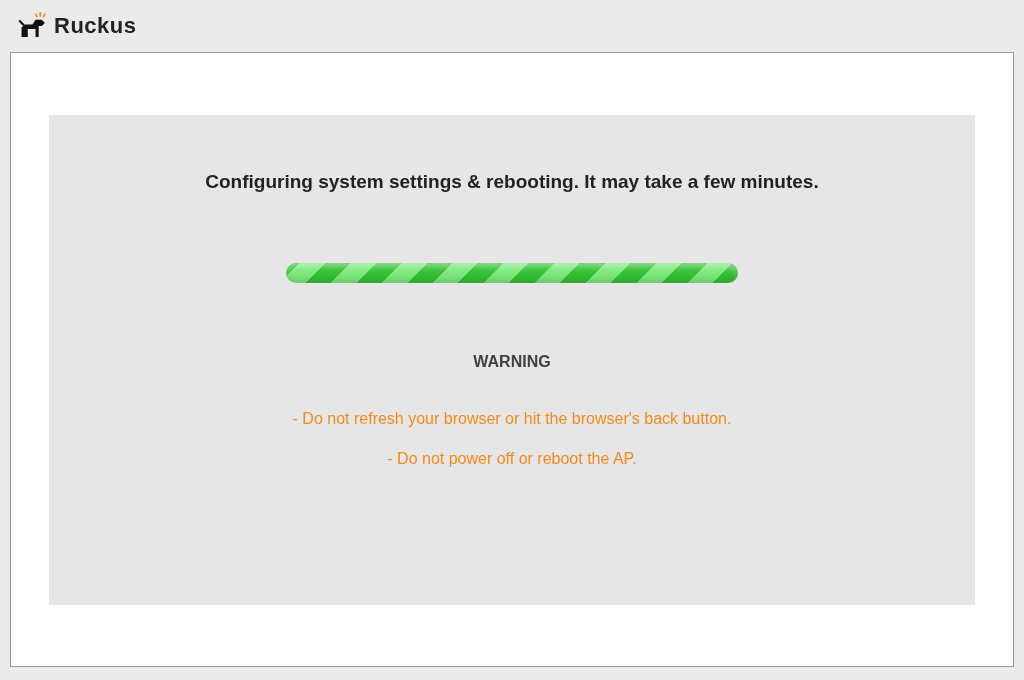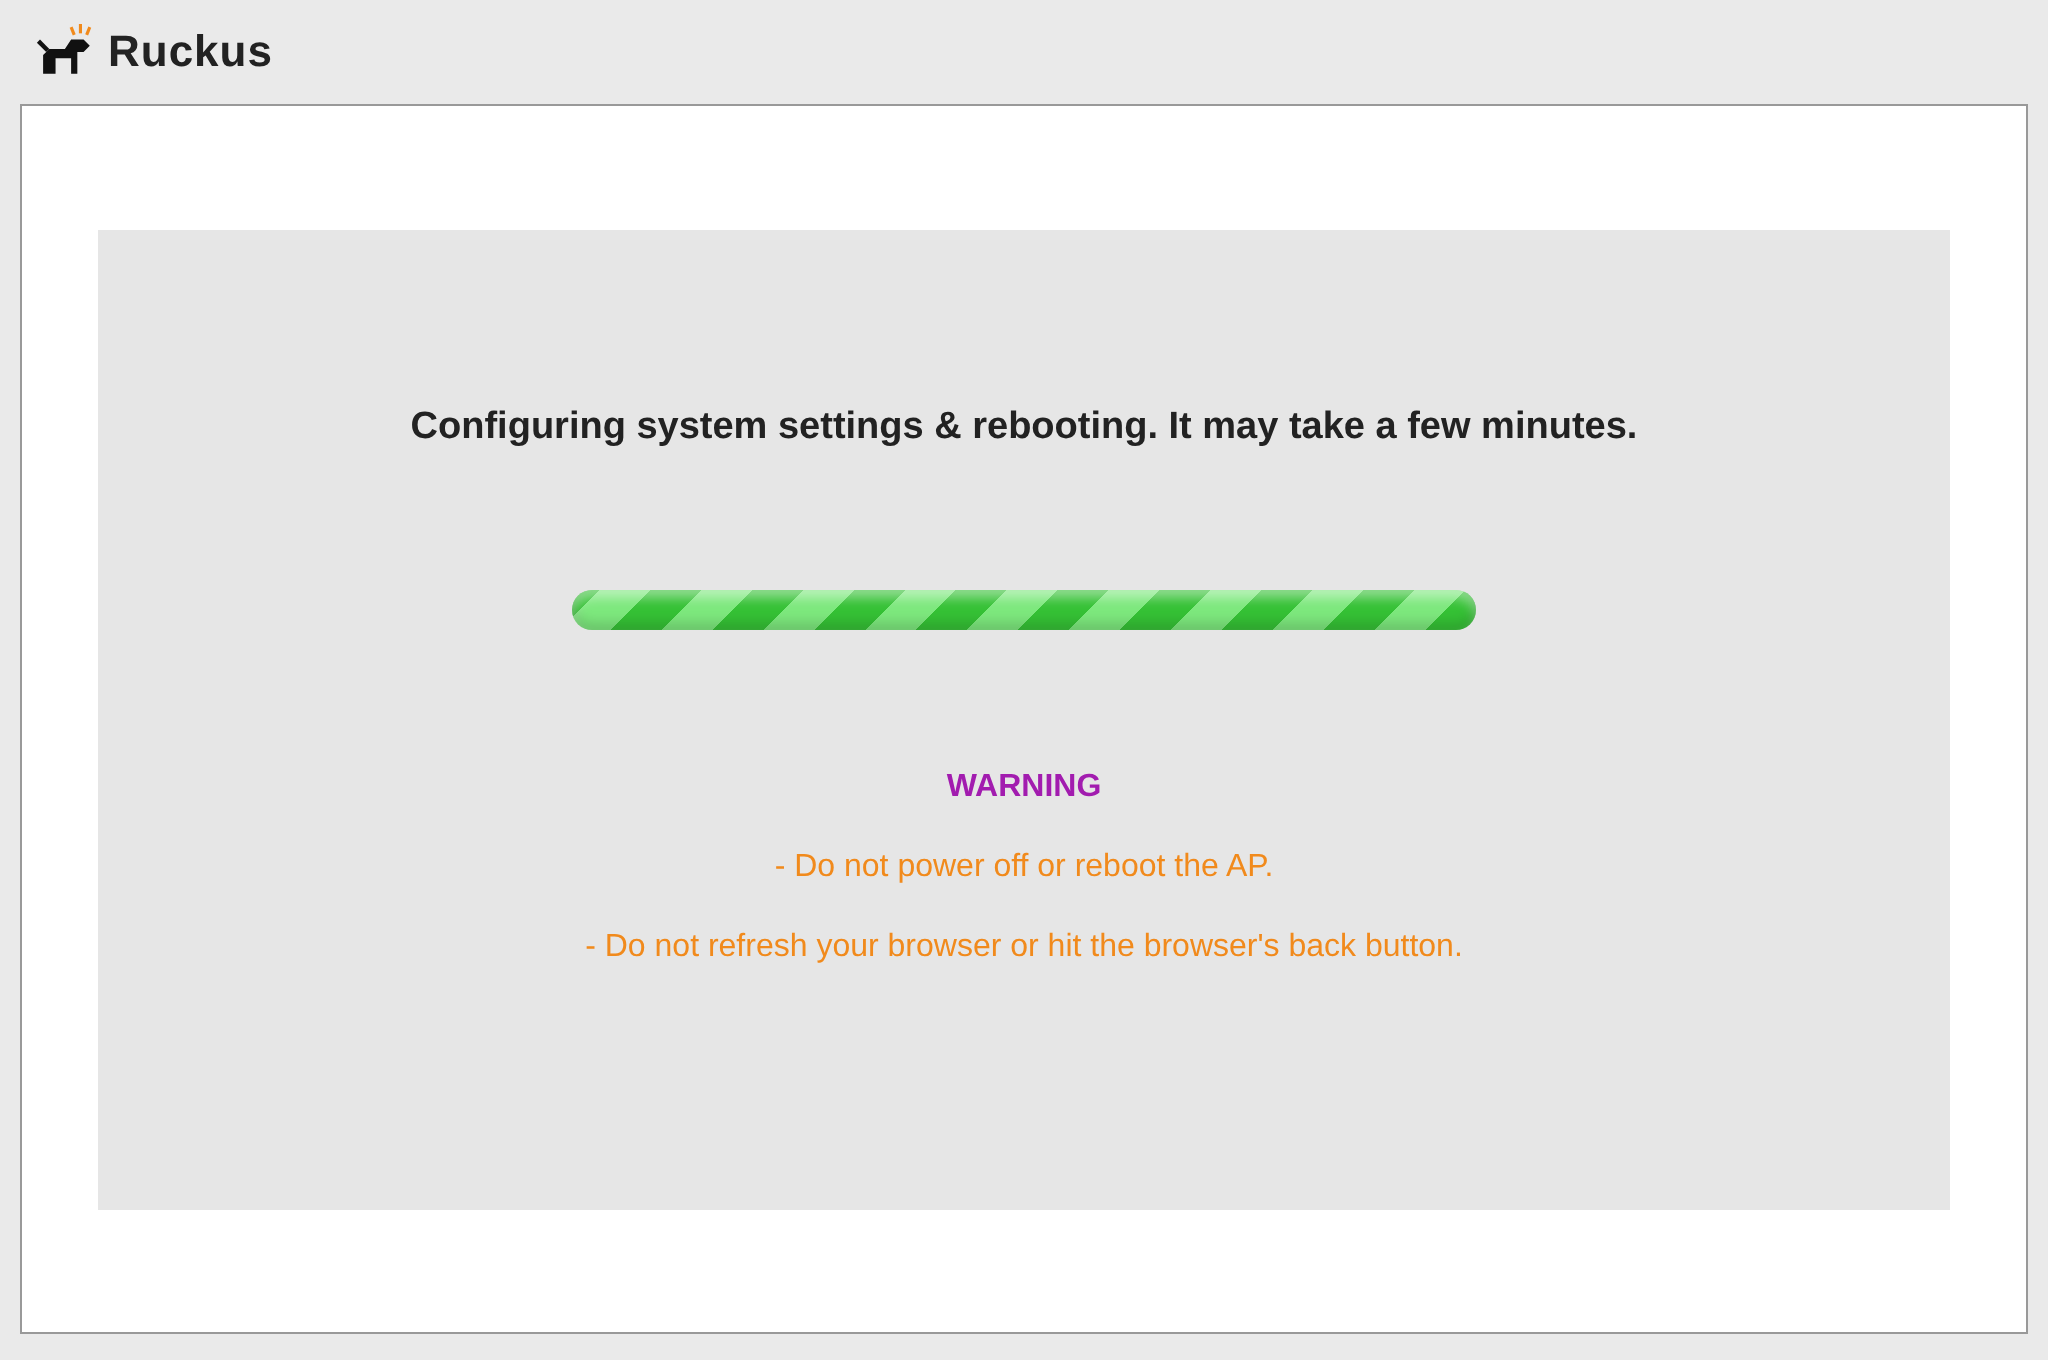--- a/index.html
+++ b/index.html
@@ -42,21 +42,21 @@
       border: 1px solid #999;
       height: 615px;
       padding: 62px 38px;
     }
     .inner {
       background: #e6e6e6;
       height: 490px;
       display: flex;
       flex-direction: column;
       align-items: center;
-      padding-top: 88px;
+      padding-top: 56px;
     }
     .status-text {
       font-size: 19px;
       font-weight: bold;
       color: #222;
       margin-bottom: 70px;
       text-align: center;
     }
     .progress-bar {
       width: 452px;
@@ -66,24 +66,24 @@
         -45deg,
         #35c135 0px,
         #35c135 18px,
         #7de87d 18px,
         #7de87d 36px
       );
       box-shadow: inset 0 -4px 6px rgba(0,0,0,0.15), inset 0 4px 6px rgba(255,255,255,0.45);
       margin-bottom: 70px;
     }
     .warning-title {
-      color: #a21caf;
+      color: #404040;
       font-weight: bold;
       font-size: 16px;
-      margin-bottom: 22px;
+      margin-bottom: 39px;
     }
     .warning-line {
       color: #f18a1c;
       font-size: 16px;
       margin-bottom: 22px;
       text-align: center;
     }
   </style>
 </head>
 <body>
@@ -105,17 +105,17 @@
     <span class="brand-text">Ruckus</span>
   </div>
 </div>
 
 <div class="outer">
   <div class="panel">
     <div class="inner">
       <div class="status-text">Configuring system settings &amp; rebooting. It may take a few minutes.</div>
       <div class="progress-bar"></div>
       <div class="warning-title">WARNING</div>
+      <div class="warning-line">- Do not refresh your browser or hit the browser's back button.</div>
       <div class="warning-line">- Do not power off or reboot the AP.</div>
-      <div class="warning-line">- Do not refresh your browser or hit the browser's back button.</div>
     </div>
   </div>
 </div>
 
 </body></html>

